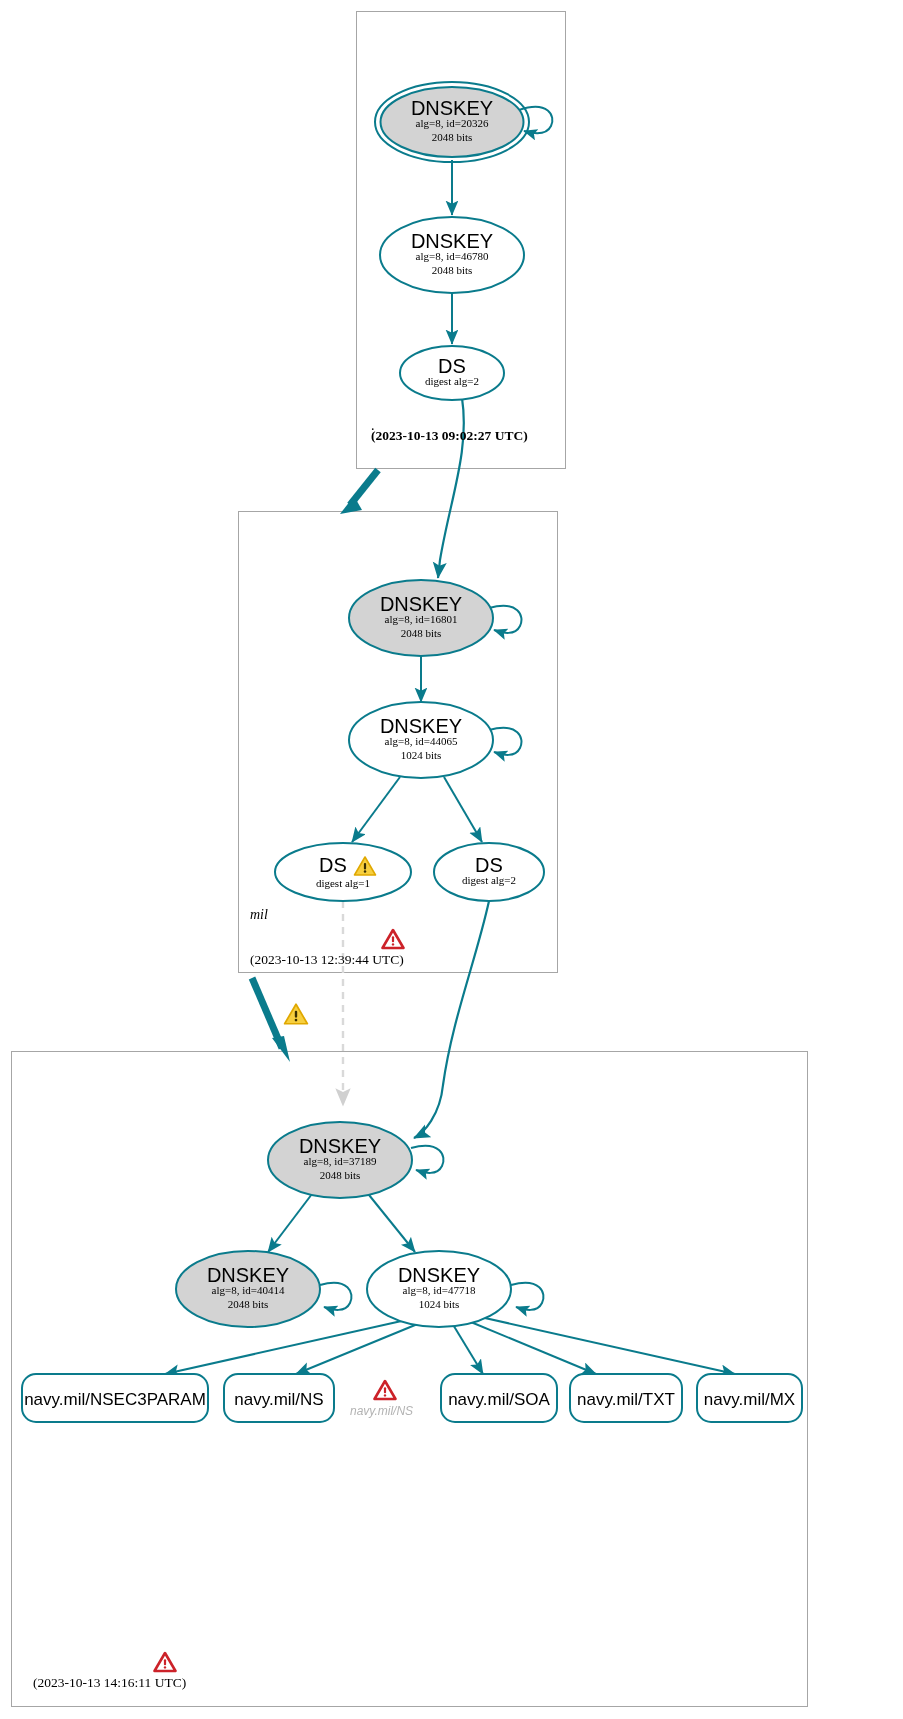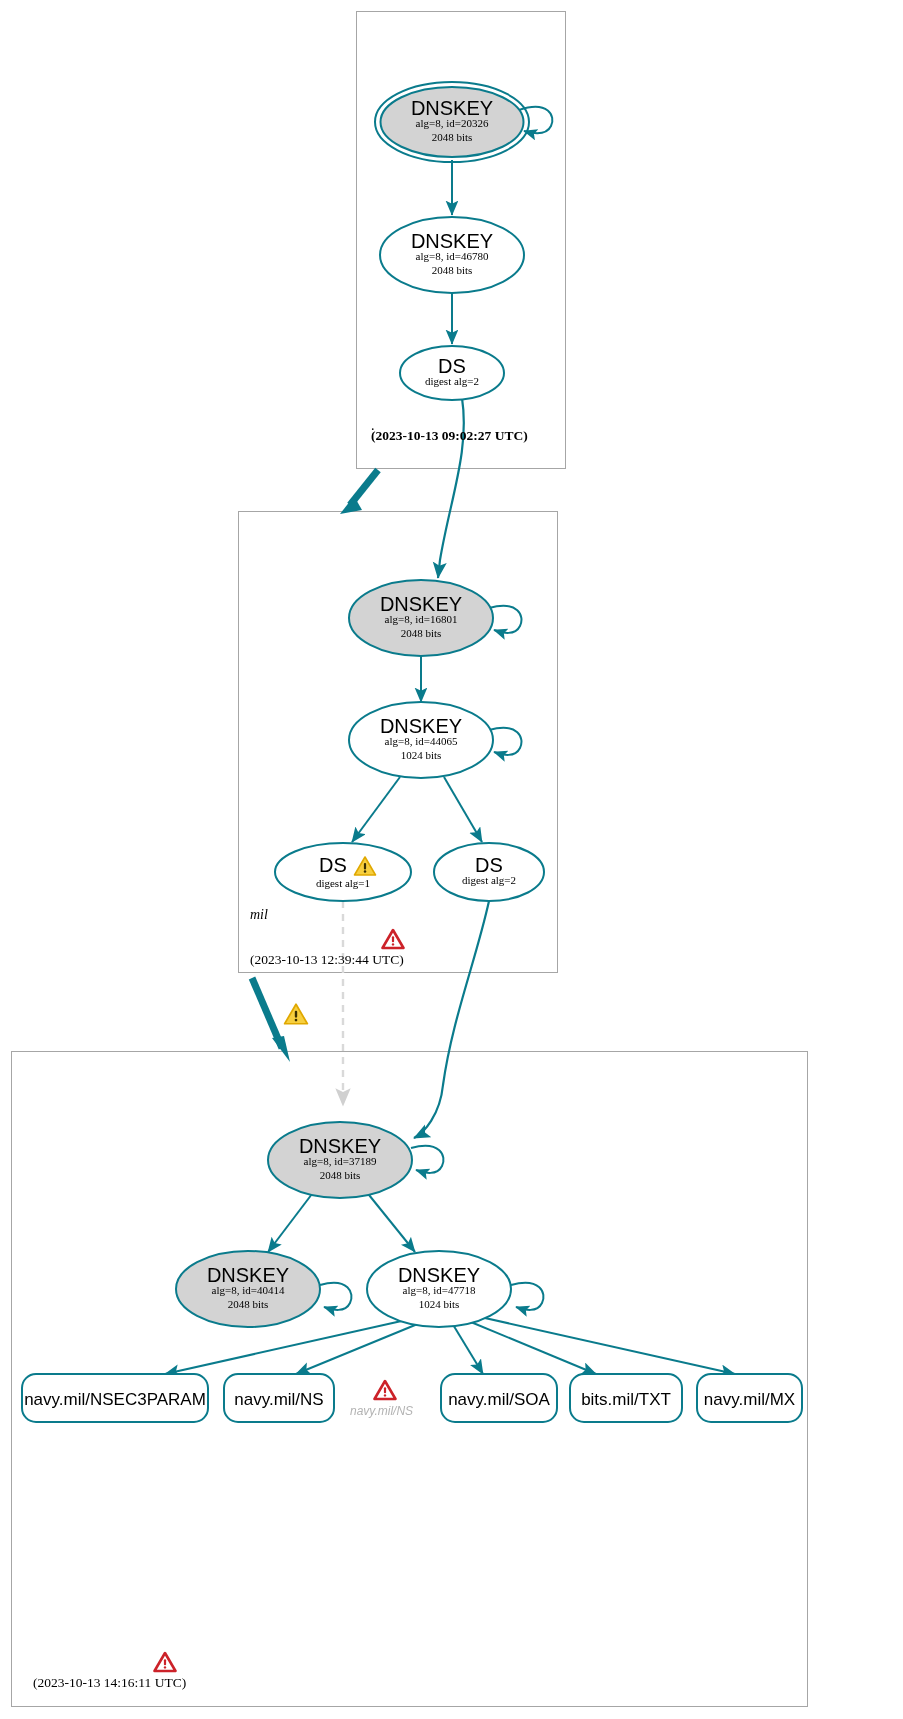--- a/index.html
+++ b/index.html
@@ -336,21 +336,21 @@
 
   <div class="node-text" style="left:359px; top:1267px; width:160px;">
     <div class="t-title">DNSKEY</div>
     <div class="t-sub">alg=8, id=47718</div>
     <div class="t-sub">1024 bits</div>
   </div>
 
   <div class="rr-text" style="left:22px; top:1390px; width:186px;">navy.mil/NSEC3PARAM</div>
   <div class="rr-text" style="left:224px; top:1390px; width:110px;">navy.mil/NS</div>
   <div class="rr-text" style="left:441px; top:1390px; width:116px;text-align:center;">navy.mil/SOA</div>
-  <div class="rr-text" style="left:570px; top:1390px; width:112px;">bits.mil/TXT</div>
+  <div class="rr-text" style="left:570px; top:1390px; width:112px;">navy.mil/TXT</div>
   <div class="rr-text" style="left:697px; top:1390px; width:105px;">navy.mil/MX</div>
 
   <div class="icon-wrap" style="left:373px; top:1379px;">
     <svg width="24" height="22" viewBox="0 0 24 22">
       <path d="M12,2 L22.5,20 L1.5,20 Z" fill="#ffffff" stroke="#cc2229" stroke-width="2.6" stroke-linejoin="round"></path>
       <rect x="10.9" y="8.2" width="2.2" height="6" rx="1" fill="#cc2229"></rect>
       <circle cx="12" cy="16.4" r="1.2" fill="#cc2229"></circle>
     </svg>
   </div>
   <div class="err-label" style="left:350px; top:1404px;">navy.mil/NS</div>

